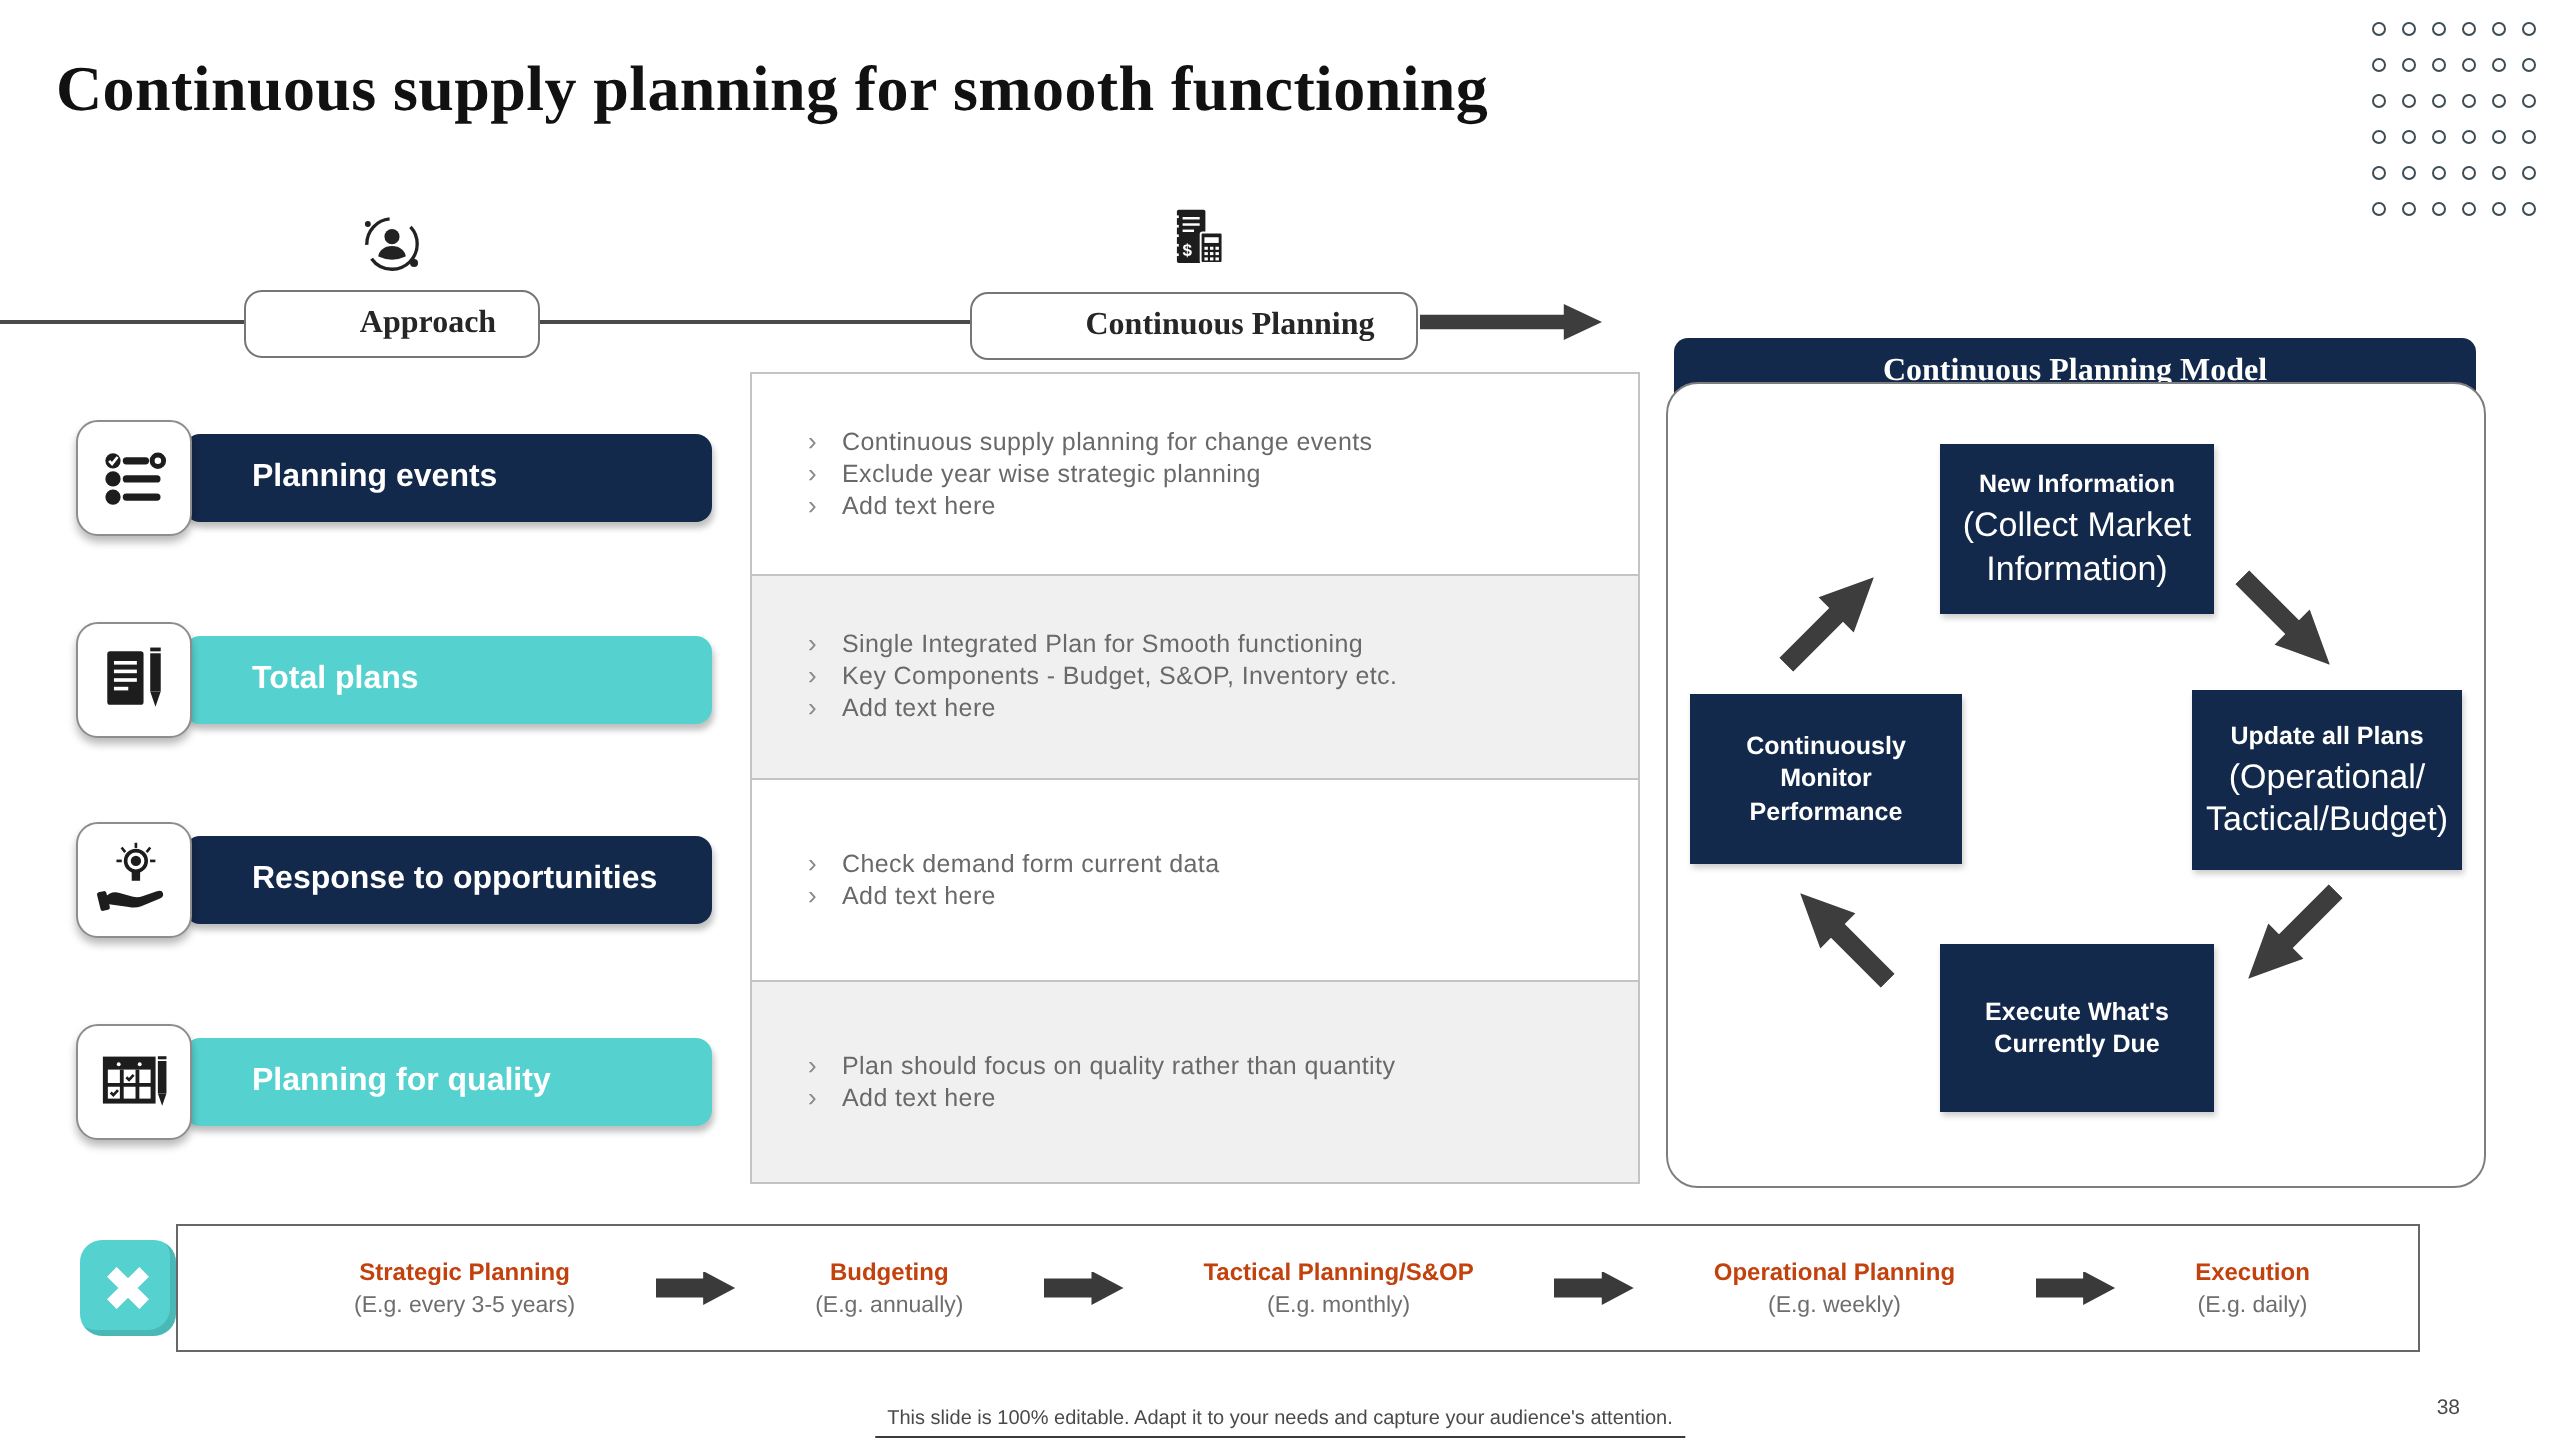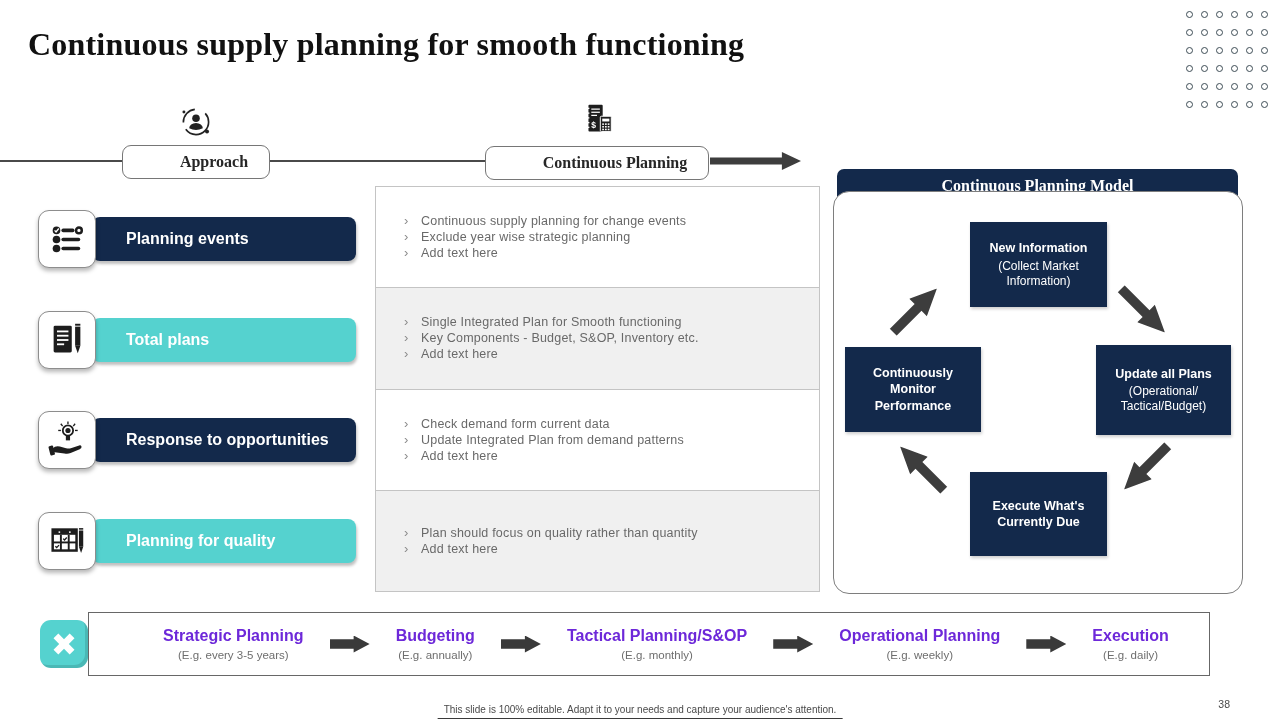--- a/index.html
+++ b/index.html
@@ -46,40 +46,40 @@
   .psec.alt { background:#f0f0f0; }
   .psec ul { list-style:none; padding-left:28px; }
   .psec li { position:relative; padding-left:17px; margin:2px 0; font-size:12.5px; color:#696969; letter-spacing:.2px; }
   .psec li::before { content:"\203A"; position:absolute; left:0; top:-1px; color:#8a8a8a; font-size:13px; }
 
   
   .model-box { position:absolute; left:833px; top:191px; width:410px; height:403px; border:1px solid #7e7e7e; border-radius:16px; background:#fff; }
   .node { position:absolute; background:#13294b; color:#fff; display:flex; flex-direction:column; align-items:center; justify-content:center;
     text-align:center; padding:6px 8px; box-shadow:1px 2px 3px rgba(0,0,0,.2); }
   .node .nt { font-weight:700; font-size:12.5px; line-height:1.3; }
-  .node .ns { font-size:12px; line-height:1.25; margin-top:2px; }
+  .node .ns { font-size:17px; line-height:1.25; margin-top:2px; }
   .node.n-new { left:970px; top:222px; width:137px; height:85px; }
   .node.n-monitor { left:845px; top:347px; width:136px; height:85px; }
   .node.n-update { left:1096px; top:345px; width:135px; height:90px; }
   .node.n-execute { left:970px; top:472px; width:137px; height:84px; }
 
   .cycle-arrow { position:absolute; width:62px; height:27px; background:#3d3d3d;
     clip-path:polygon(0 32%, 57% 32%, 57% 4%, 100% 50%, 57% 96%, 57% 68%, 0 68%); }
   .ca-ur { left:884px; top:297px; transform:rotate(-45deg); }
   .ca-dr { left:1112px; top:297px; transform:rotate(45deg); }
   .ca-dl { left:1115px; top:454px; transform:rotate(135deg); }
   .ca-ul { left:891px; top:455px; transform:rotate(-135deg); }
 
   
   .x-badge { position:absolute; left:40px; top:620px; width:48px; height:48px; background:#55d2cf; border-radius:11px;
     display:flex; align-items:center; justify-content:center; box-shadow:inset -3px -3px 0 rgba(0,0,0,.12); z-index:2; }
   .timeline { position:absolute; left:88px; top:612px; width:1122px; height:64px; border:1px solid #676767; background:#fff;
     display:flex; align-items:center; justify-content:space-evenly; padding:0 14px 0 48px; }
   .stage { text-align:center; }
-  .stage .st { font-weight:700; font-size:16px; color:#6d28d9;text-align:right; }
+  .stage .st { font-weight:700; font-size:12px; color:#c2410c; }
   .stage .ss { font-size:11.5px; color:#6e6e6e; margin-top:4px; }
   .tl-arrow { width:40px; height:17px; background:#3a3a3a; flex:0 0 auto;
     clip-path:polygon(0 22%, 60% 22%, 60% 0, 100% 50%, 60% 100%, 60% 78%, 0 78%); }
 
   
   .footer-note { position:absolute; left:50%; top:704px; transform:translateX(-50%); font-size:10px; color:#4a4a4a;
     border-bottom:1px solid #3a3a3a; padding:0 6px 3px; white-space:nowrap; }
   .page-num { position:absolute; right:50px; top:698px; font-size:10.5px; color:#4a4a4a; }
 
   svg { display:block; }
@@ -270,21 +270,20 @@
     <div class="psec alt">
       <ul>
         <li>Single Integrated Plan for Smooth functioning</li>
         <li>Key Components - Budget, S&amp;OP, Inventory etc.</li>
         <li>Add text here</li>
       </ul>
     </div>
     <div class="psec">
       <ul>
         <li>Check demand form current data</li>
-        <li>Update Integrated Plan from demand patterns</li>
         <li>Add text here</li>
       </ul>
     </div>
     <div class="psec alt">
       <ul>
         <li>Plan should focus on quality rather than quantity</li>
         <li>Add text here</li>
       </ul>
     </div>
   </div>

